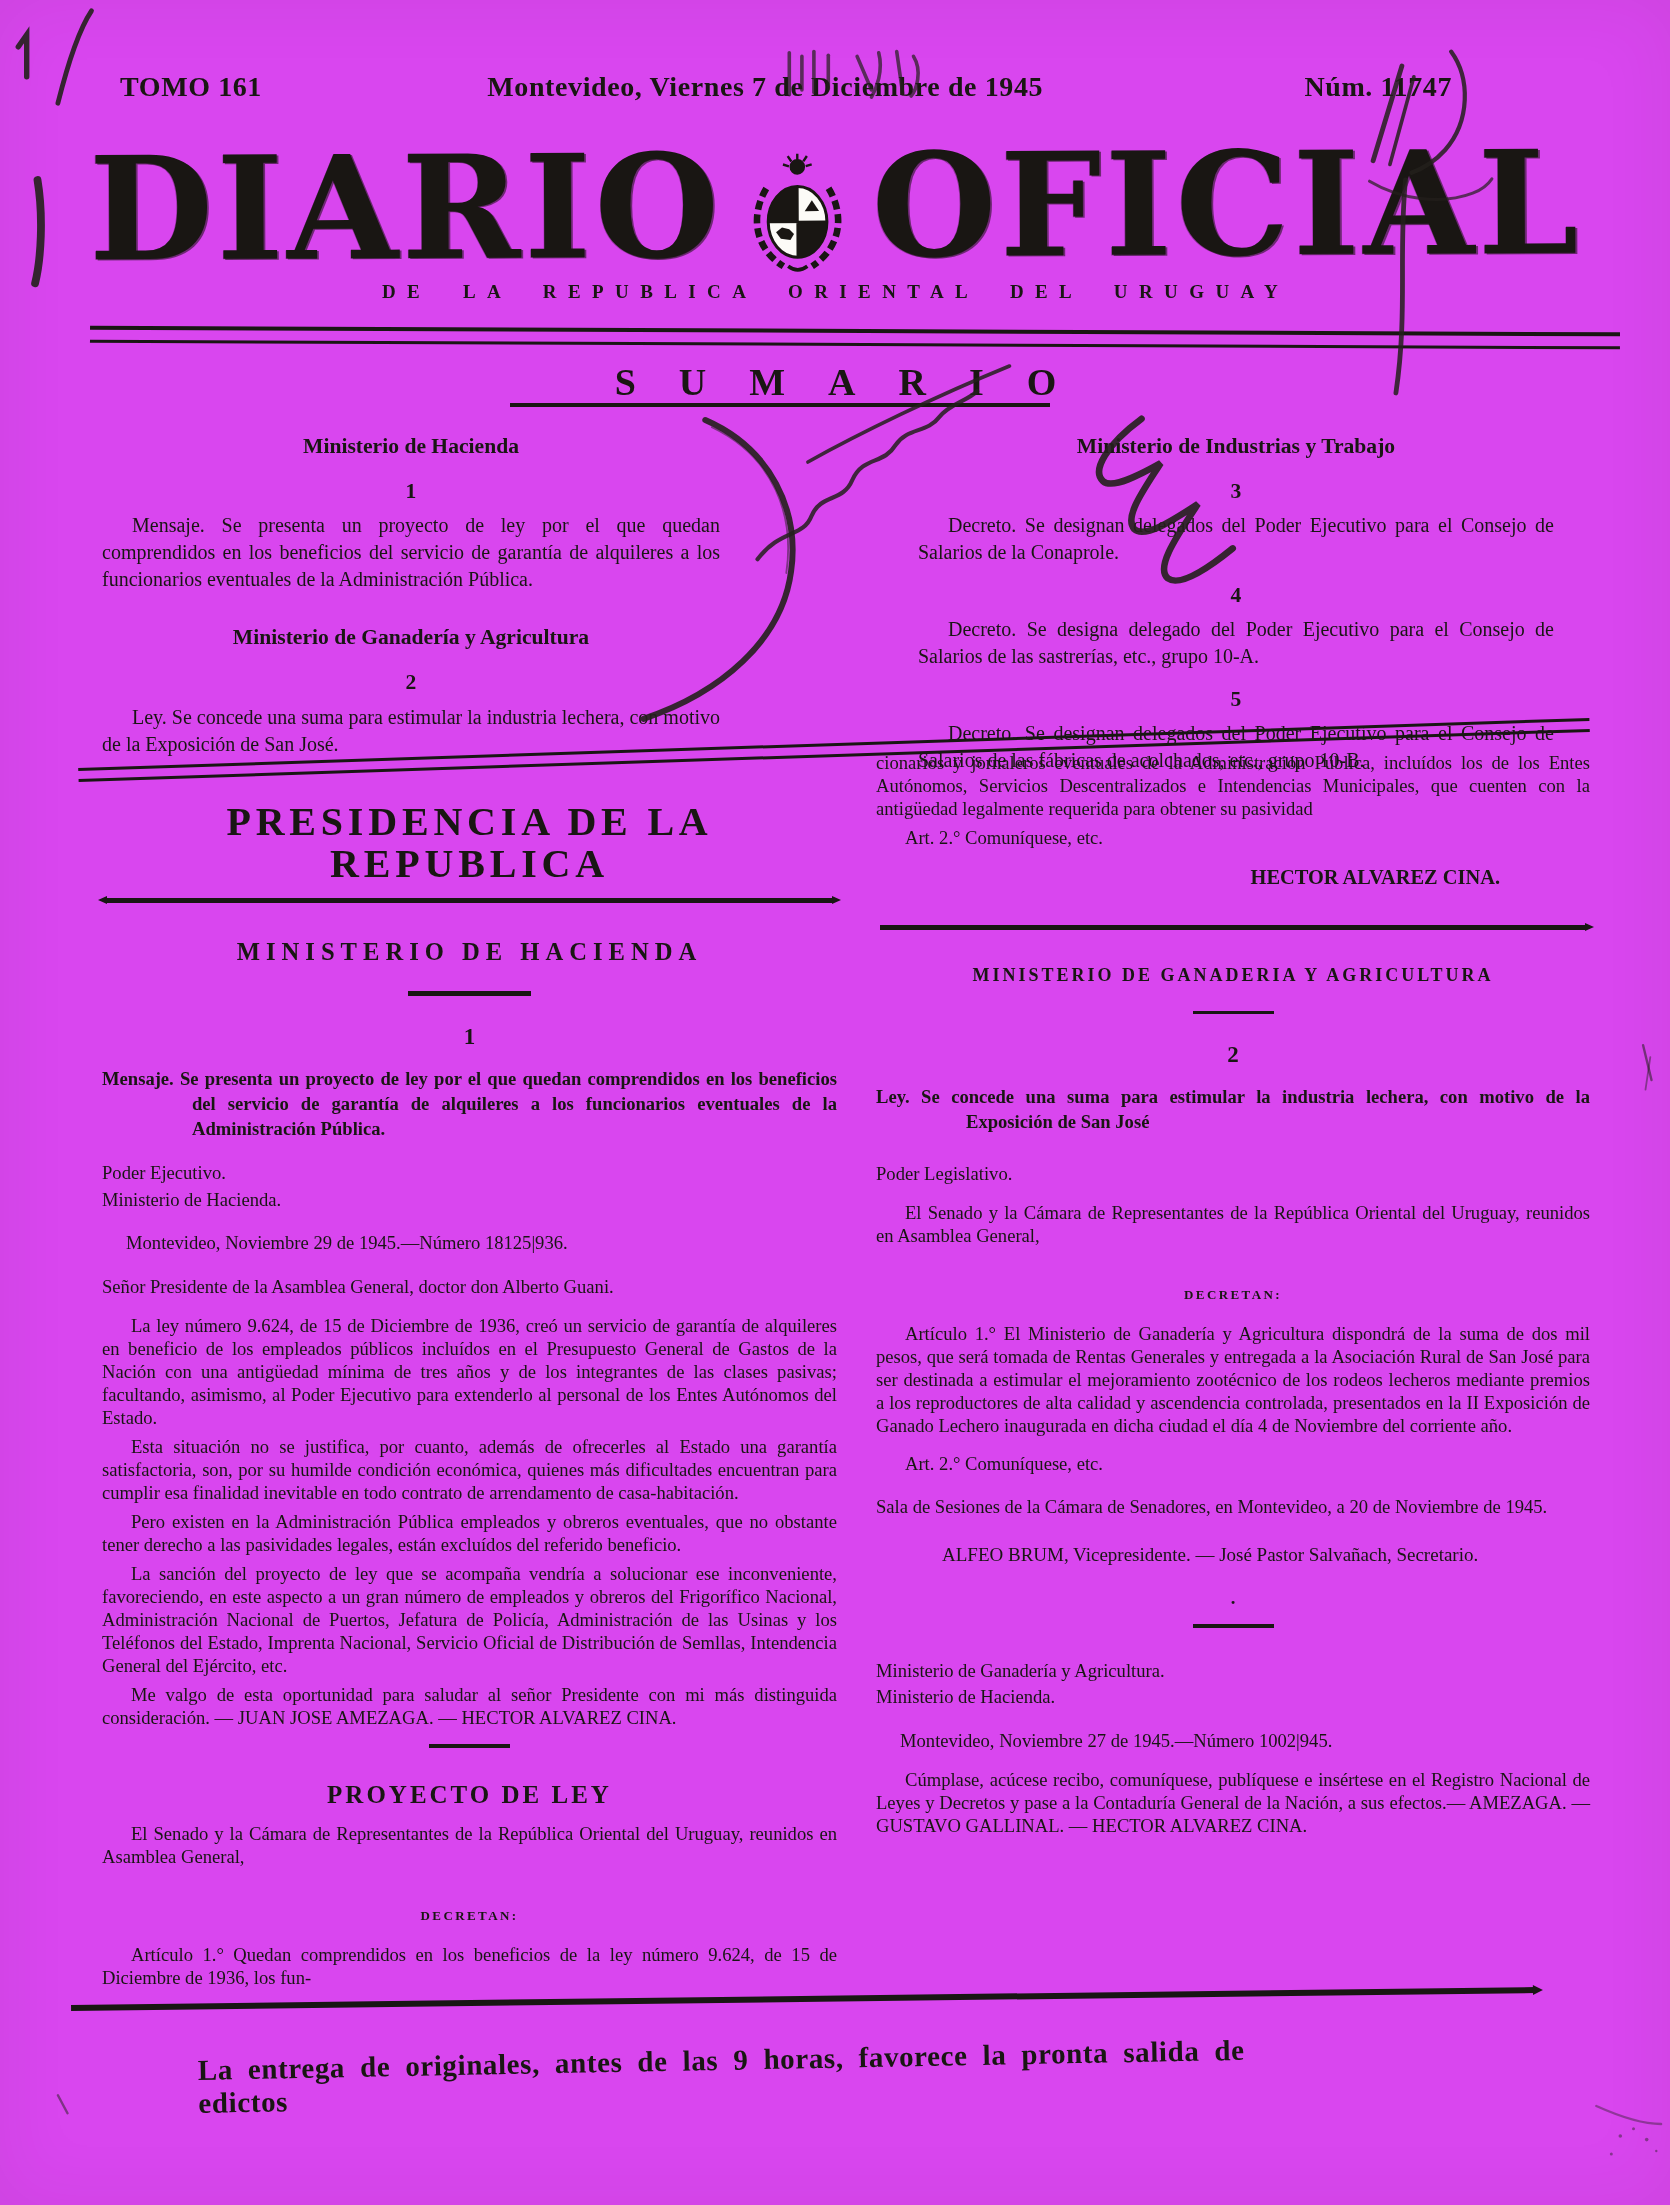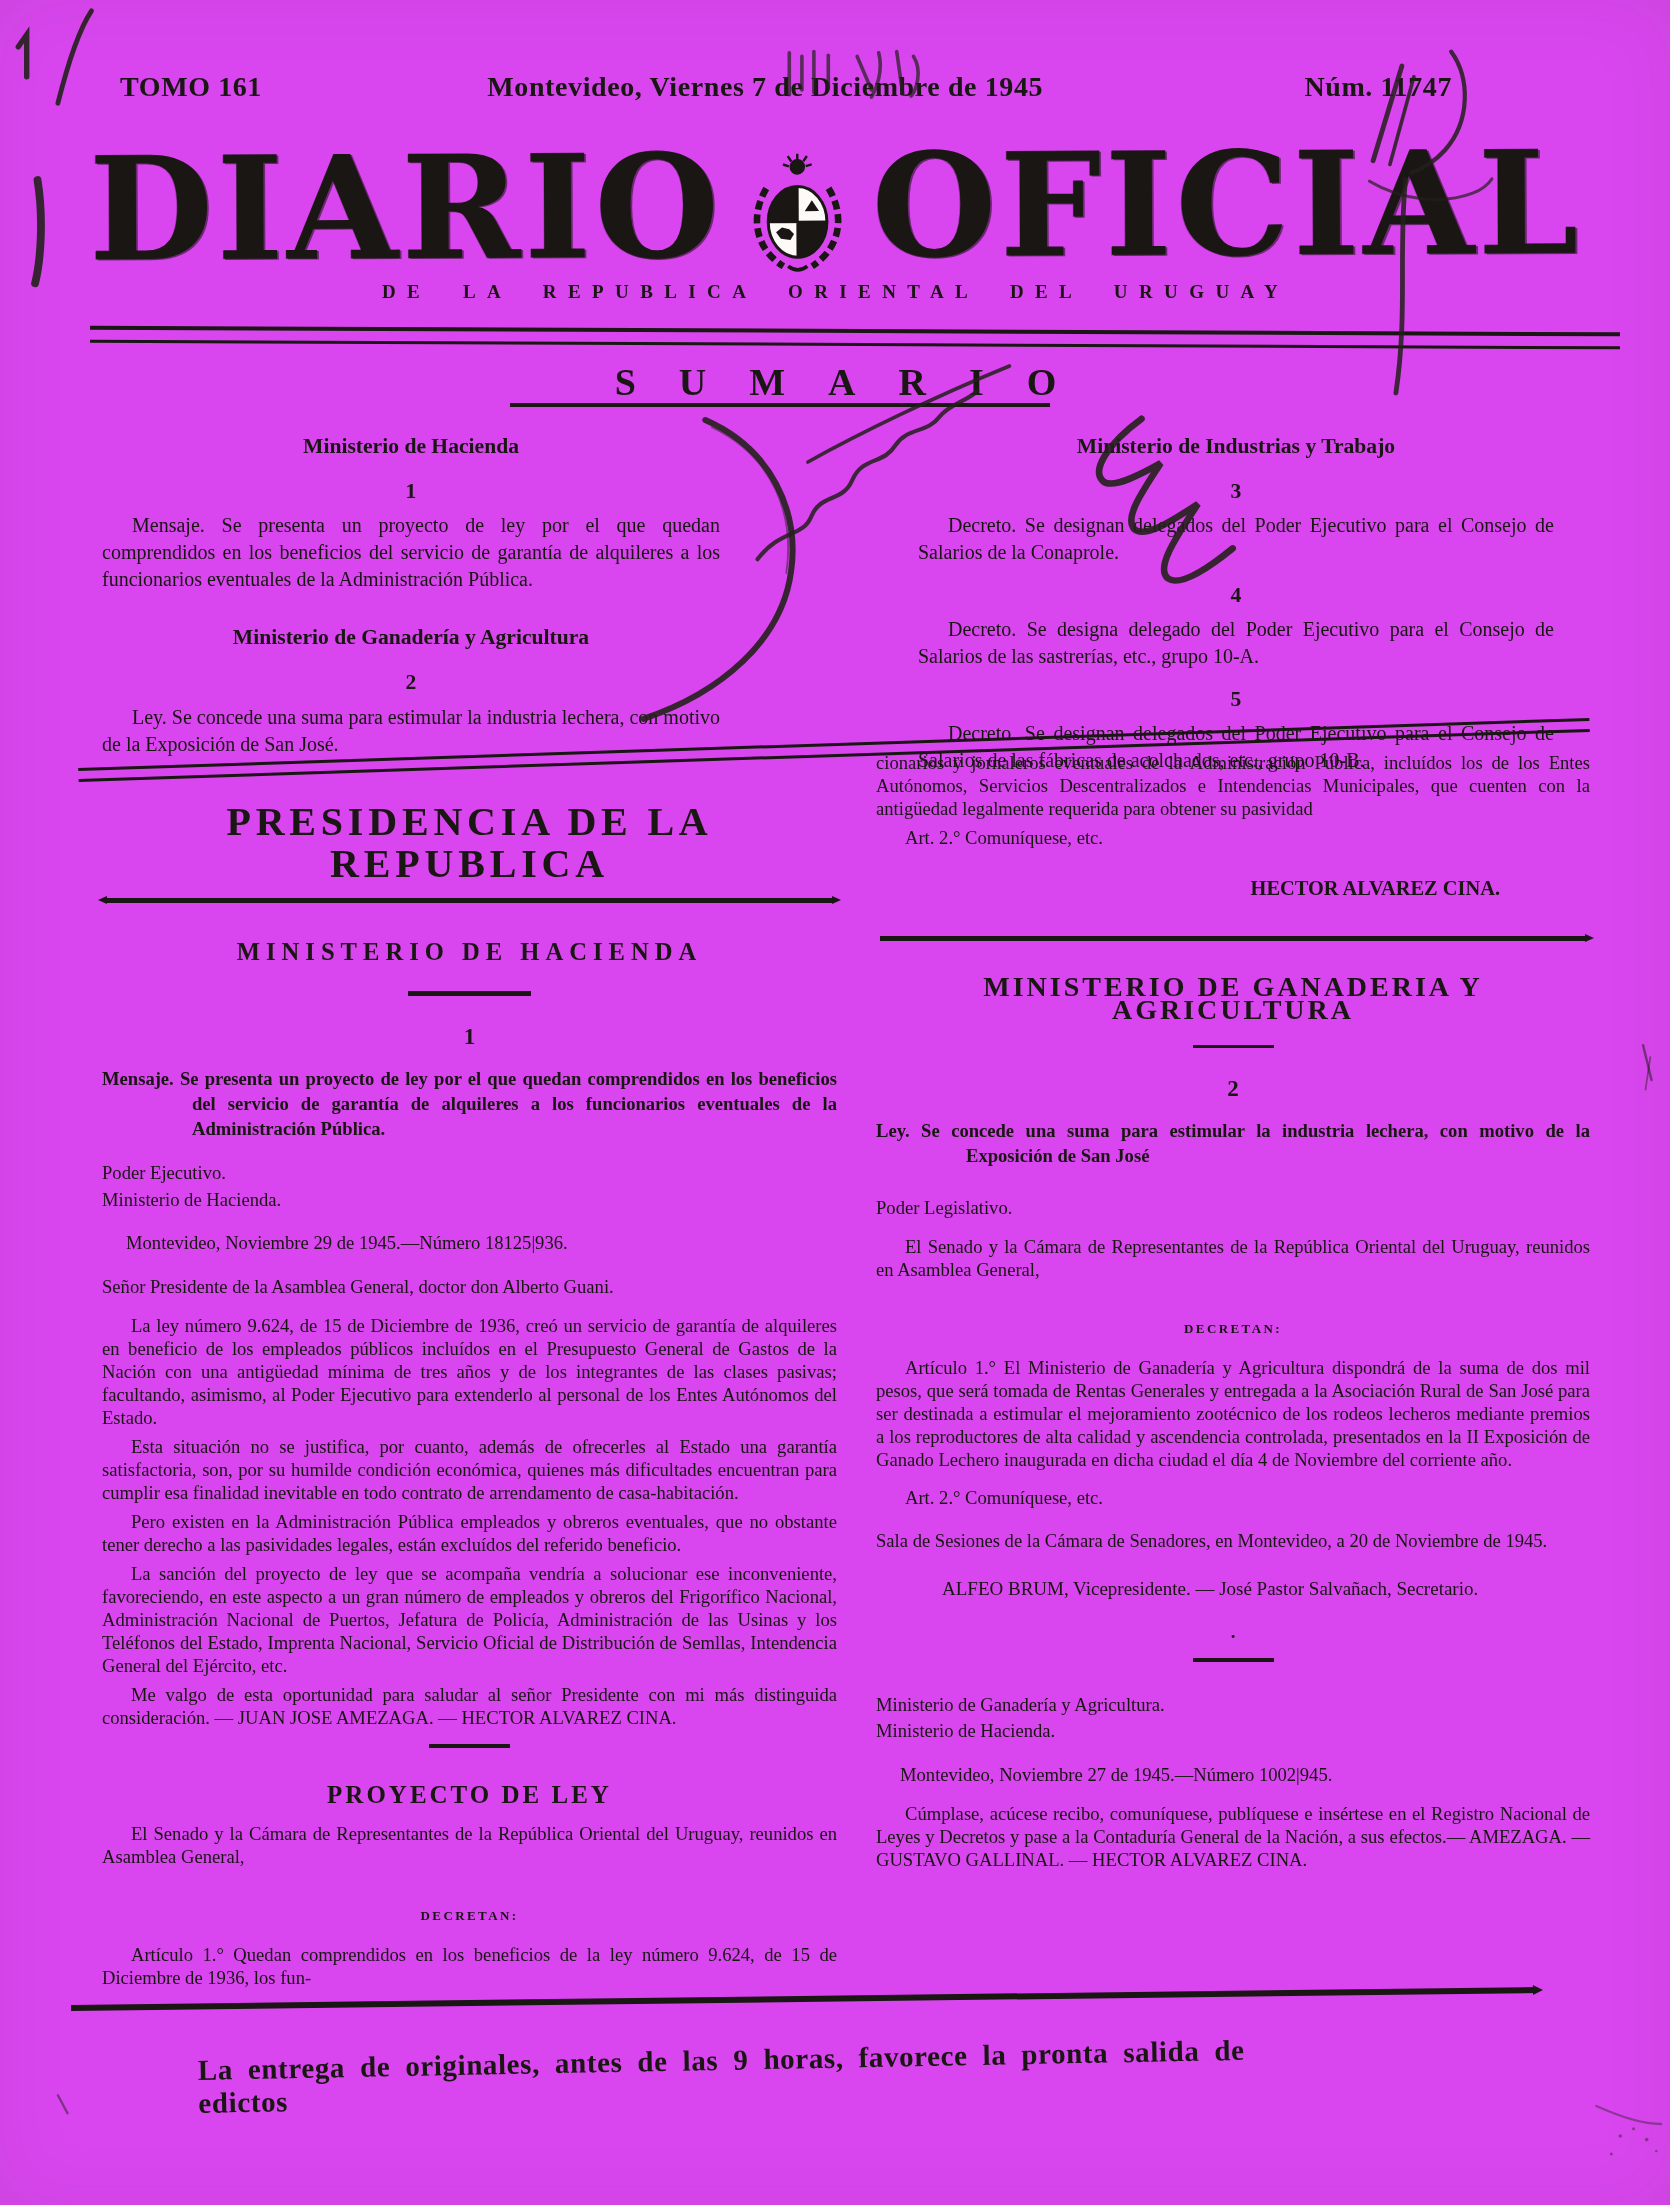--- a/index.html
+++ b/index.html
@@ -83,21 +83,21 @@
   .lead{
     font-weight:bold;margin:18px 0 0;padding-left:90px;text-indent:-90px;line-height:25px;
   }
   .p{margin:6px 0 0;text-indent:29px;}
   .p.first{margin-top:16px;}
   .p-plain{margin:20.4px 0 0;text-indent:0;}
   .p-plain.tight{margin-top:3.6px;}
   .p-hang{margin:20.4px 0 0;padding-left:72px;text-indent:-72px;}
   .h-proyecto{text-align:center;font-weight:bold;font-size:25px;letter-spacing:3px;margin:35px 0 0;}
   .h-decretan{text-align:center;font-weight:bold;font-size:13px;letter-spacing:2.4px;margin:36px 0 0;}
-  .sig-right{text-align:right;padding-right:90px;font-weight:bold;font-size:20.4px;margin:28px 0 0;text-indent:0;}
+  .sig-right{text-align:right;padding-right:90px;font-weight:bold;font-size:20.4px;margin:17px 0 0;text-indent:0;}
   .sig-center{margin:24px 0 12px;padding-left:102px;text-indent:-36px;font-size:19px;line-height:26.4px;text-align:left;}
   .dot-mark{text-align:center;margin:17px 0 0;font-weight:bold;}
   
   .rule-footer{
     position:absolute;left:71px;top:1996px;width:1464px;height:6px;background:#191613;
     transform:rotate(-.7deg);
   }
   .rule-footer::after{
     content:"";position:absolute;right:-8.4px;top:-2.4px;
     border-top:5.4px solid transparent;border-bottom:5.4px solid transparent;border-left:10.8px solid #191613;
@@ -191,21 +191,21 @@
     <p class="p first">El Senado y la Cámara de Representantes de la República Oriental del Uruguay, reunidos en Asamblea General,</p>
     <div class="h-decretan">DECRETAN:</div>
     <p class="p first">Artículo 1.° Quedan comprendidos en los beneficios de la ley número 9.624, de 15 de Diciembre de 1936, los fun-</p>
   </div>
 
   <div class="col col-right">
     <p class="p-plain" style="margin-top:0">cionarios y jornaleros eventuales de la Administración Pública, incluídos los de los Entes Autónomos, Servicios Descentralizados e Intendencias Municipales, que cuenten con la antigüedad legalmente requerida para obtener su pasividad</p>
     <p class="p">Art. 2.° Comuníquese, etc.</p>
     <p class="sig-right">HECTOR ALVAREZ CINA.</p>
     <div class="rule-heavy right-arrow" style="margin-top:36px"></div>
-    <h2 class="h-ministry" style="font-size:28px;letter-spacing:3px;margin-top:34px">MINISTERIO DE GANADERIA Y AGRICULTURA</h2>
+    <h2 class="h-ministry" style="font-size:18px;letter-spacing:3px;margin-top:34px">MINISTERIO DE GANADERIA Y AGRICULTURA</h2>
     <div class="rule-short tiny" style="margin-top:24px"></div>
     <div class="num">2</div>
     <p class="lead">Ley. Se concede una suma para estimular la industria lechera, con motivo de la Exposición de San José</p>
     <p class="p-plain" style="margin-top:28px">Poder Legislativo.</p>
     <p class="p first">El Senado y la Cámara de Representantes de la República Oriental del Uruguay, reunidos en Asamblea General,</p>
     <div class="h-decretan">DECRETAN:</div>
     <p class="p first">Artículo 1.° El Ministerio de Ganadería y Agricultura dispondrá de la suma de dos mil pesos, que será tomada de Rentas Generales y entregada a la Asociación Rural de San José para ser destinada a estimular el mejoramiento zootécnico de los rodeos lecheros mediante premios a los reproductores de alta calidad y ascendencia controlada, presentados en la II Exposición de Ganado Lechero inaugurada en dicha ciudad el día 4 de Noviembre del corriente año.</p>
     <p class="p" style="margin-top:14.4px">Art. 2.° Comuníquese, etc.</p>
     <p class="p-hang">Sala de Sesiones de la Cámara de Senadores, en Montevideo, a 20 de Noviembre de 1945.</p>
     <p class="sig-center">ALFEO BRUM, Vicepresidente. — José Pastor Salvañach, Secretario.</p>

